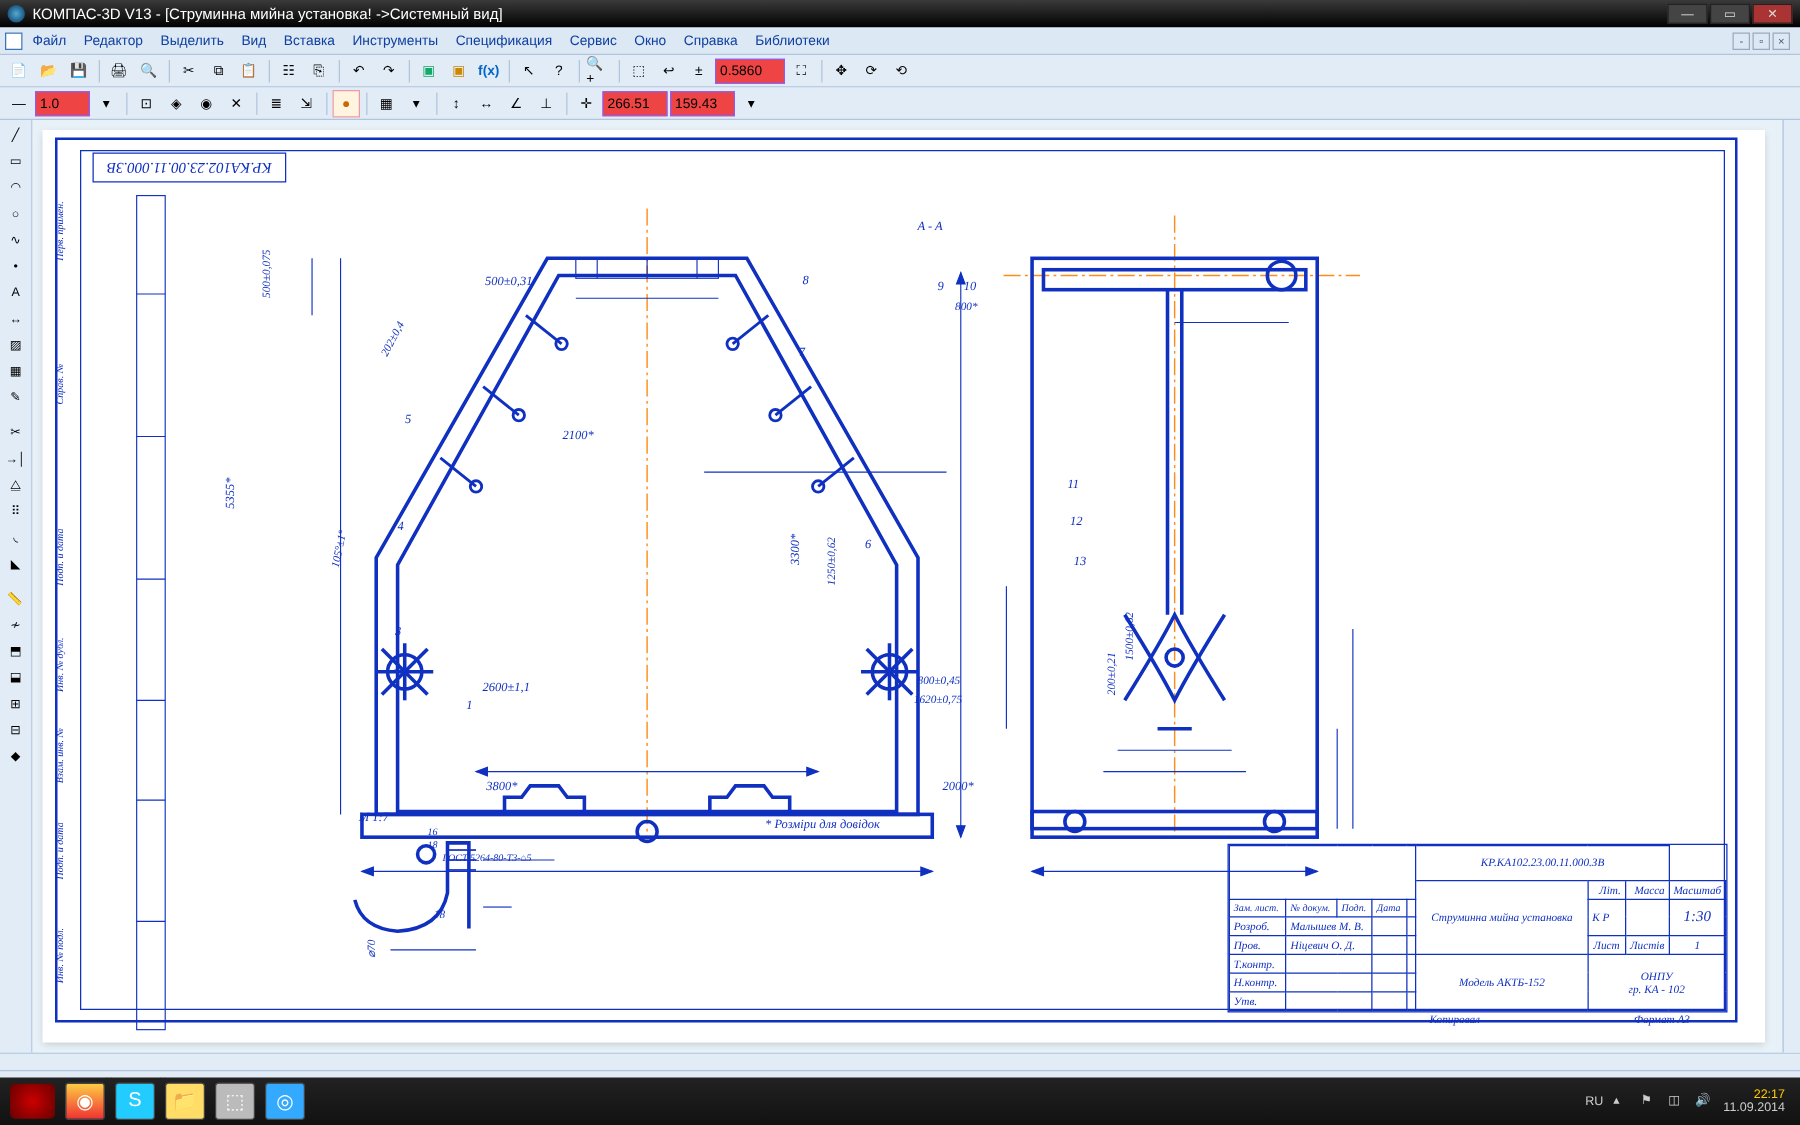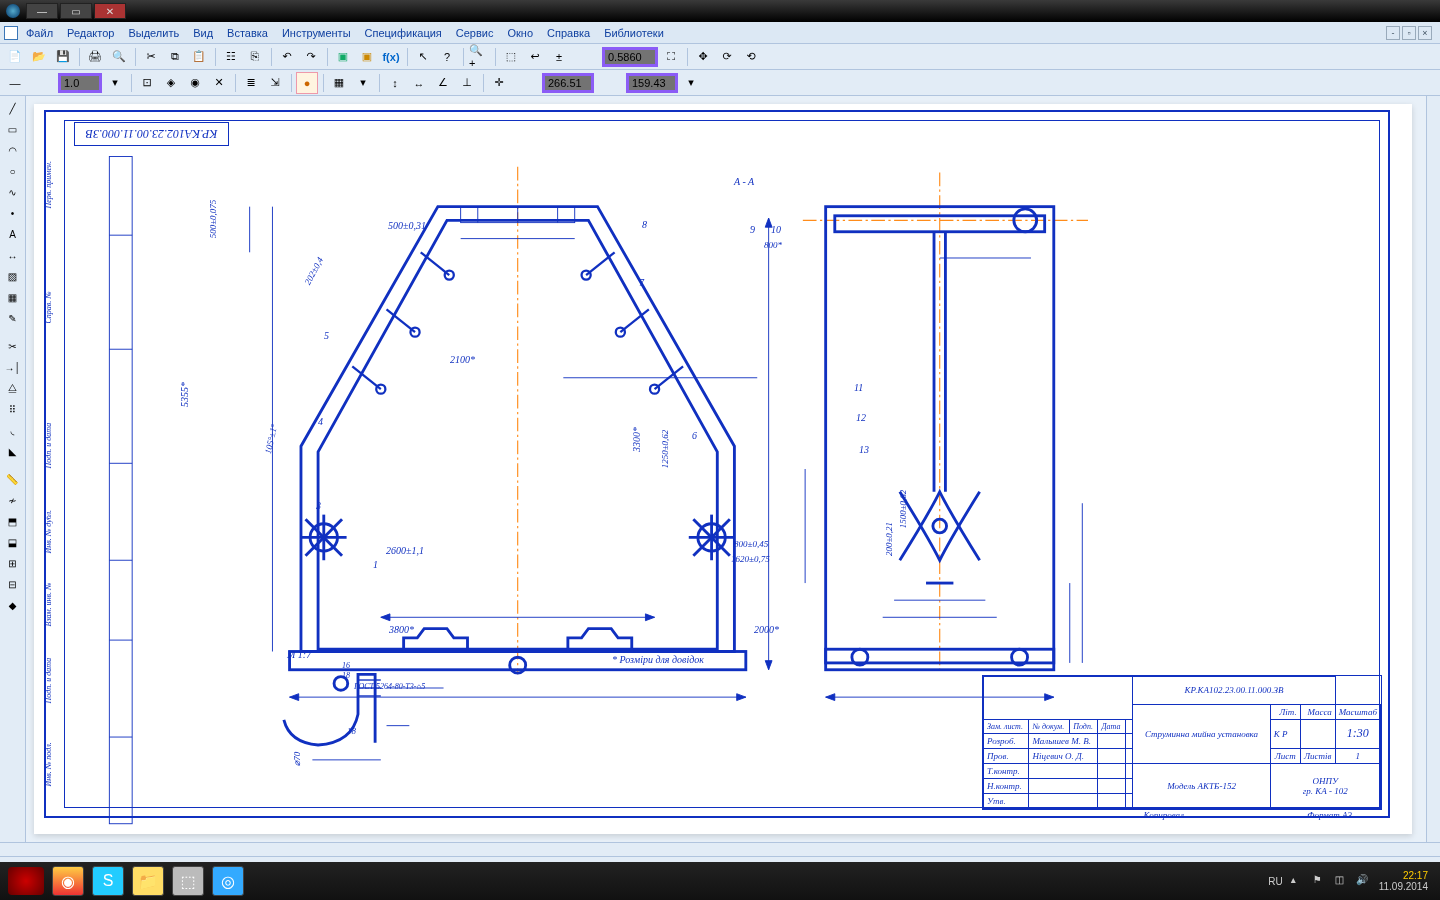--- a/index.html
+++ b/index.html
@@ -13,21 +13,21 @@
 .menubar { height: 22px; background: #dce8f4; display: flex; align-items: center; gap: 2px; padding: 0 4px; border-bottom: 1px solid #b0c4de; justify-content: center; }
 .menubar .doc-icon { width: 14px; height: 14px; display: inline-block; background: #fff; border: 1px solid #3a76b7; }
 .menubar .menuitem { padding: 2px 6px; color: #1040a0; cursor: pointer; }
 .menubar .spacer { flex: 1; }
 .mdibtns { display: flex; gap: 2px; margin-right: 4px; }
 .mdibtn { width: 14px; height: 14px; background: #dce8f4; border: 1px solid #9ab; color: #456; display: flex; align-items: center; justify-content: center; font-size: 9px; cursor: pointer; }
 .toolbar { height: 26px; background: #e2ecf6; border-bottom: 1px solid #b0c4de; display: flex; align-items: center; padding: 0 4px; gap: 2px; }
 .tbtn { width: 22px; height: 22px; display: flex; align-items: center; justify-content: center; cursor: pointer; border: 1px solid transparent; }
 .sep { width: 6px; display: flex; justify-content: center; }
 .sep::before { content: ""; width: 1px; height: 18px; background: #b0c4de; }
-.tinput { height: 20px; border: 3px solid #8b5cf6; font-size: 11px; padding: 0 3px; background: #737373; margin-left: 30px; }
+.tinput { height: 20px; border: 1px solid #8b5cf6; font-size: 11px; padding: 0 3px; background: #ef4444; }
 .main { display: flex; height: calc(100% - 22px - 22px - 26px - 26px - 20px - 38px); }
 .left-toolbar { width: 26px; background: #e2ecf6; border-right: 1px solid #b0c4de; display: flex; flex-direction: column; align-items: center; padding-top: 2px; gap: 1px; }
 .ltbtn { width: 22px; height: 20px; display: flex; align-items: center; justify-content: center; cursor: pointer; font-size: 10px; }
 .canvas-wrap { flex: 1; background: #e8f0f8; display: flex; position: relative; }
 .canvas { flex: 1; background: #fff; margin: 8px 14px 8px 8px; box-shadow: 0 2px 6px rgba(0,0,0,.15); position: relative; overflow: hidden; }
 .vscroll { width: 14px; background: #e2ecf6; border-left: 1px solid #b0c4de; }
 .hscroll { height: 14px; background: #e2ecf6; border-top: 1px solid #b0c4de; }
 .statusbar { height: 20px; background: #e2ecf6; border-top: 1px solid #b0c4de; display: flex; align-items: center; padding: 0 6px; font-size: 11px; color: #234; }
 .taskbar { position: absolute; bottom: 0; left: 0; right: 0; height: 38px; background: linear-gradient(#222,#111); display: flex; align-items: center; padding: 0 8px; gap: 8px; color: #fff; }
 .taskbar .start { width: 36px; height: 28px; background: radial-gradient(circle,#c00,#600); border-radius: 4px; }
@@ -46,20 +46,21 @@
 .dlabel { position: absolute; font-family: "Times New Roman", serif; font-style: italic; color: #1030c0; font-size: 10px; }
 .thin { stroke: #1030c0; stroke-width: 0.8; }
 .thick { stroke: #1030c0; stroke-width: 2.5; fill: none; }
 .axis { stroke: #ff8c1a; stroke-width: 1; stroke-dasharray: 12 3 2 3; }
 </style>
 </head>
 <body>
 
 <div class="titlebar">
   <span class="app-icon"></span>
+  <span class="title">КОМПАС-3D V13 - [Струминна мийна установка! -&gt;Системный вид]</span>
   <div class="winbtns">
     <div class="winbtn">—</div>
     <div class="winbtn">▭</div>
     <div class="winbtn close">✕</div>
   </div>
 </div>
 
 <div class="menubar">
   <span class="doc-icon"></span>
   <span class="menuitem">Файл</span>
@@ -309,21 +310,21 @@
           <circle cx="20" cy="8" r="6" class="thick"></circle>
           <line x1="-5" y1="75" x2="55" y2="75" class="thin"></line>
           <line x1="60" y1="12" x2="110" y2="12" class="thin"></line>
           <line x1="60" y1="45" x2="80" y2="45" class="thin"></line>
         </g>
       </svg>
 
       <div class="dlabel" style="left:355px;top:520px">3800*</div>
       <div class="dlabel" style="left:352px;top:441px">2600±1,1</div>
       <div class="dlabel" style="left:354px;top:116px">500±0,31</div>
-      <div class="dlabel" style="left:416px;top:250px">2100*</div>
+      <div class="dlabel" style="left:416px;top:239px">2100*</div>
       <div class="dlabel" style="left:590px;top:330px;transform:rotate(-90deg)">3300*</div>
       <div class="dlabel" style="left:138px;top:285px;transform:rotate(-90deg)">5355*</div>
       <div class="dlabel" style="left:160px;top:110px;transform:rotate(-90deg);font-size:9px">500±0,075</div>
       <div class="dlabel" style="left:265px;top:162px;transform:rotate(-62deg);font-size:9px">202±0,4</div>
       <div class="dlabel" style="left:222px;top:330px;transform:rotate(-78deg);font-size:9px">105°±1°</div>
 
       <div class="dlabel" style="left:700px;top:72px">A - A</div>
       <div class="dlabel" style="left:720px;top:520px">2000*</div>
       <div class="dlabel" style="left:612px;top:340px;transform:rotate(-90deg);font-size:9px">1250±0,62</div>
       <div class="dlabel" style="left:700px;top:435px;font-size:9px">800±0,45</div>

